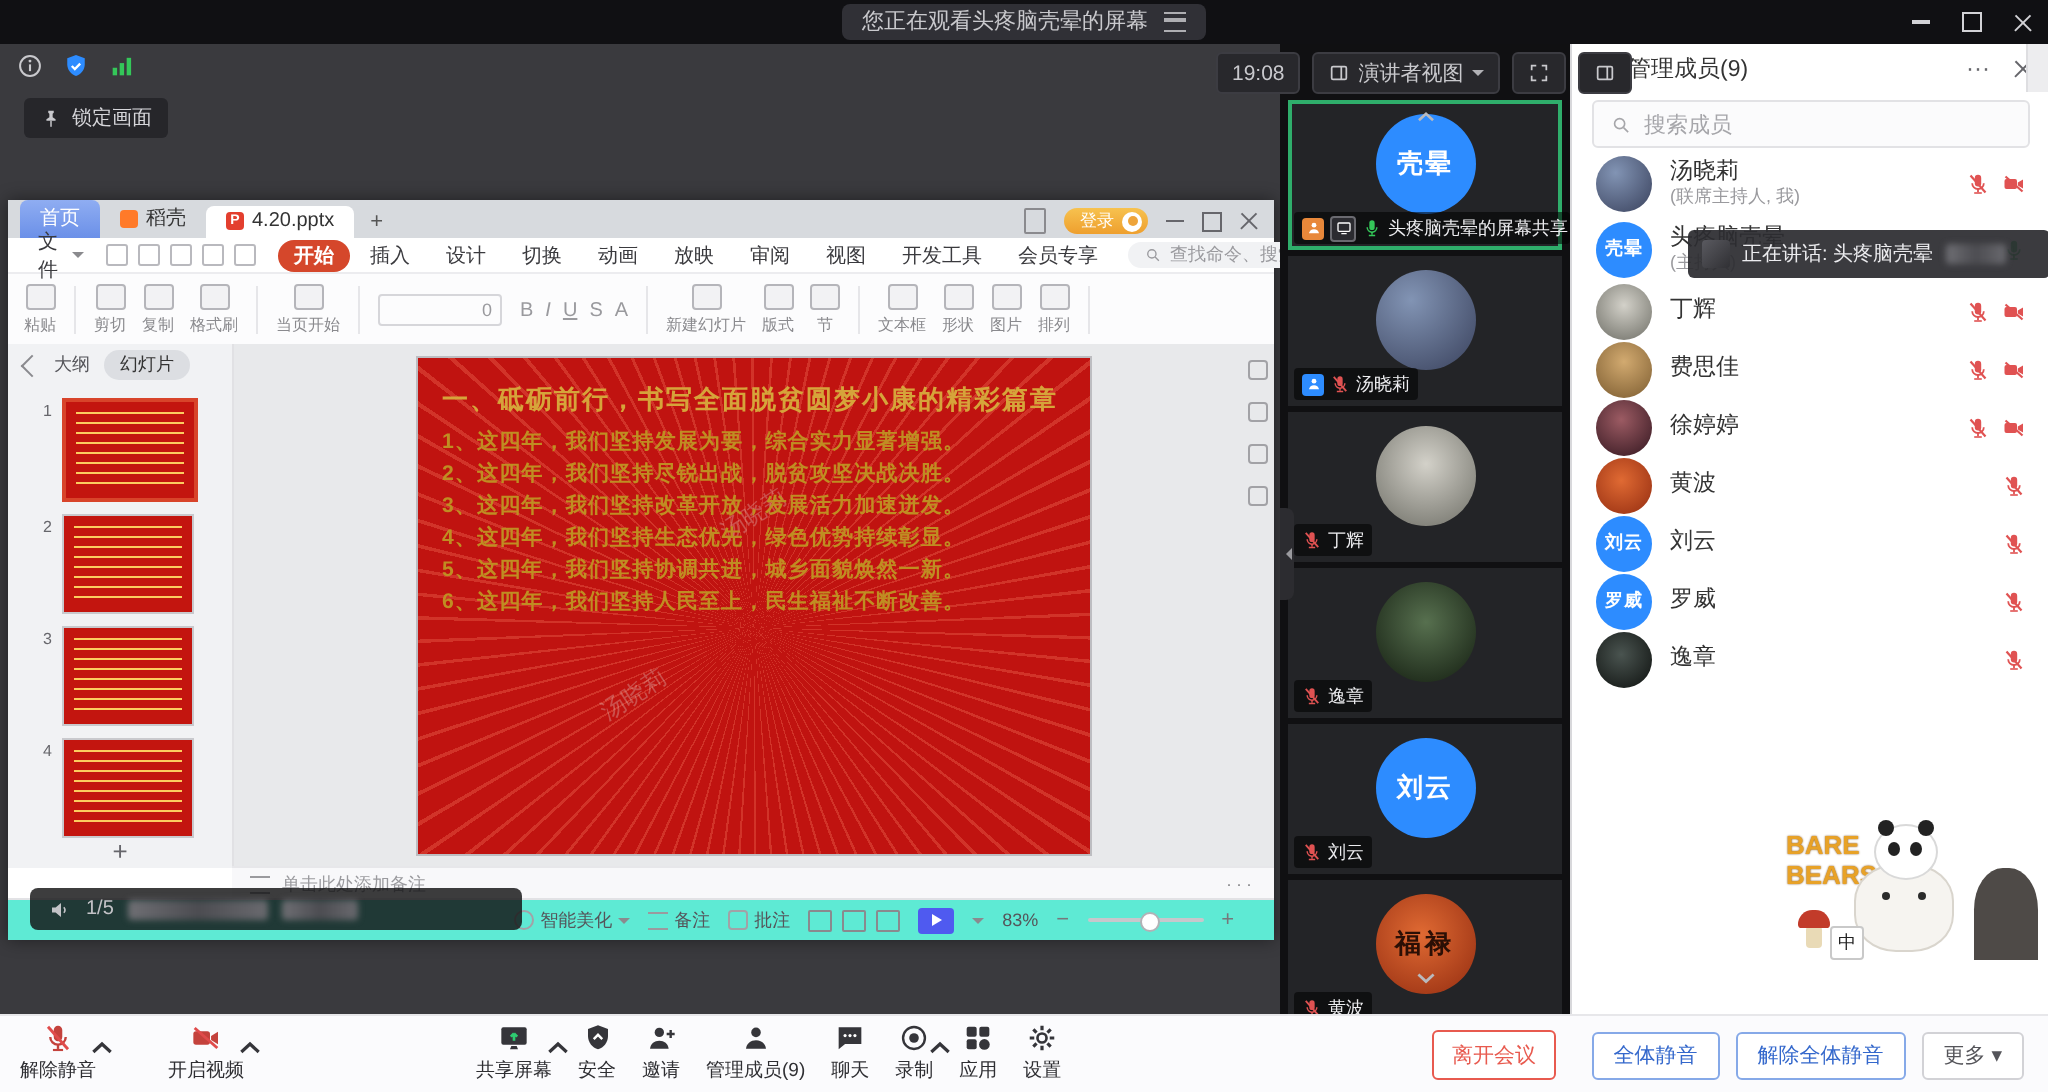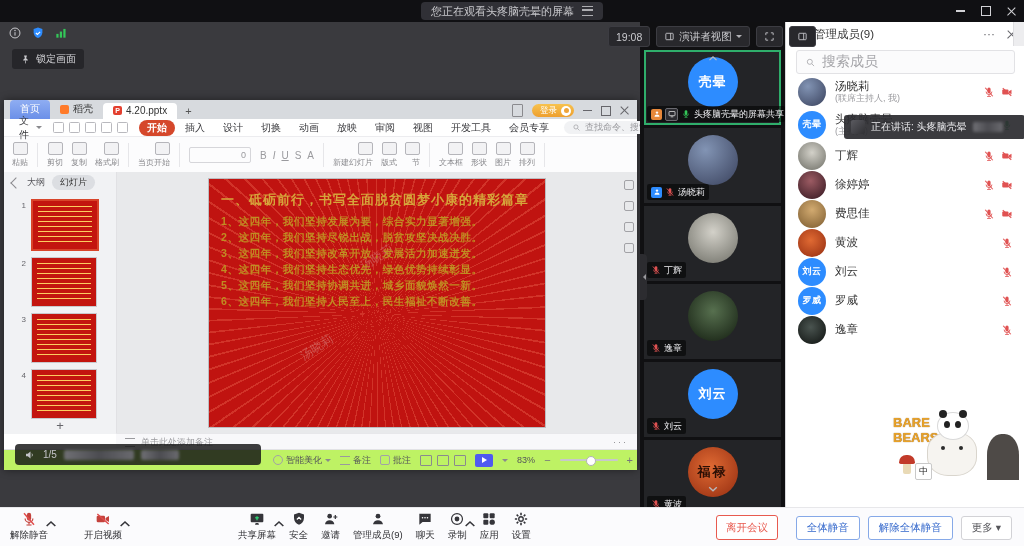--- a/index.html
+++ b/index.html
@@ -48,21 +48,21 @@
   .rtab{padding:1px 8px;color:#3a3a3e;cursor:default;white-space:nowrap;}
   .rtab.active{background:#d5472b;color:#fff;border-radius:9px;font-weight:bold;}
   .msearch{display:flex;align-items:center;gap:4px;background:#f1f2f4;border-radius:9px;height:13px;padding:0 8px;color:#9a9a9e;font-size:9px;width:108px;white-space:nowrap;}
   .menu-right{margin-left:auto;display:flex;align-items:center;gap:8px;color:#4a4a4e;font-size:9.5px;white-space:nowrap;}
   .mr-item{display:flex;align-items:center;gap:3px;}
   .vdots{width:2px;height:2px;background:#777;border-radius:50%;box-shadow:0 -4px 0 #777,0 4px 0 #777;margin:0 3px;}
   
   .wps-toolbar{height:36px;background:#fcfcfd;border-bottom:1px solid #e3e3e6;display:flex;align-items:center;padding:0 8px;gap:9px;}
   .tgroup{display:flex;gap:8px;align-items:center;}
   .tsep{width:1px;height:24px;background:#e6e6e9;}
-  .tool{display:flex;flex-direction:column;align-items:flex-end;gap:2px;}
+  .tool{display:flex;flex-direction:column;align-items:center;gap:2px;}
   .tico{width:13px;height:11px;border:1px solid #b5b5ba;border-radius:2px;background:#f2f2f4;}
   .tlabel{font-size:8px;color:#8a8a8e;white-space:nowrap;}
   .fontbox{display:flex;align-items:center;gap:4px;font-size:9px;color:#9a9a9e;}
   .fb-input{width:52px;height:14px;border:1px solid #d6d6da;border-radius:2px;text-align:right;padding:0 4px;line-height:14px;}
   .fmt-letters{display:flex;gap:6px;font-size:10px;color:#9a9a9e;}
   .fmt-letters span:nth-child(2){font-style:italic;} .fmt-letters span:nth-child(3){text-decoration:underline;}
   
   .wps-body{position:absolute;top:72px;left:0;right:0;bottom:36px;display:flex;}
   .thumb-panel{width:112px;background:#f1f2f4;border-right:1px solid #e1e1e4;position:relative;flex:none;}
   .tp-head{display:flex;align-items:center;gap:7px;font-size:9px;color:#55555a;padding:3px 6px;}
@@ -81,21 +81,21 @@
     background:repeating-conic-gradient(from 0deg at 50% 52%,rgba(255,125,95,0) 0deg 3.4deg,rgba(255,135,105,.28) 3.4deg 4deg);}
   .slide-title{position:relative;color:#d6a43a;font-weight:bold;font-size:13px;line-height:1.42;margin:12px 12px 5px;letter-spacing:1px;}
   .slide-bullets{position:relative;color:#c08d22;font-weight:bold;font-size:10.6px;line-height:1.5;margin:0 12px;letter-spacing:.5px;}
   .wm{position:absolute;color:rgba(228,222,214,.3);font-size:12px;transform:rotate(-33deg);white-space:nowrap;}
   .right-rail{position:absolute;right:1px;top:8px;width:14px;display:flex;flex-direction:column;gap:11px;align-items:center;}
   .rr-dot{width:8px;height:8px;border:1px solid #a2a2a6;border-radius:2px;}
   
   .notes-bar{position:absolute;left:112px;right:0;bottom:20px;height:16px;background:#f8f8fa;border-top:1px solid #e7e7ea;display:flex;align-items:center;gap:6px;padding:0 9px;font-size:9px;color:#9a9a9e;}
   .nlines{width:10px;height:7px;border-top:1.2px solid #9a9a9e;border-bottom:1.2px solid #9a9a9e;}
   .notes-more{margin-left:auto;letter-spacing:2px;color:#8a8a8e;}
-  .status-bar{position:absolute;left:0;right:0;bottom:0;height:20px;background:#bef264;border-top:1px solid #e2e2e5;display:flex;align-items:center;font-size:9px;color:#55555a;padding:0 4px;gap:9px;}
+  .status-bar{position:absolute;left:0;right:0;bottom:0;height:20px;background:#5eead4;border-top:1px solid #e2e2e5;display:flex;align-items:center;font-size:9px;color:#55555a;padding:0 20px;gap:9px;}
   .sb-right{margin-left:auto;display:flex;align-items:center;gap:9px;}
   .sb-item{display:flex;align-items:center;gap:3px;white-space:nowrap;}
   .viewblocks{display:flex;gap:5px;}
   .vb{width:10px;height:9px;border:1px solid #8a8a8e;border-radius:1px;}
   .playbtn{width:18px;height:13px;background:#4f5af0;border-radius:2px;display:flex;align-items:center;justify-content:center;}
   .playbtn .tri{width:0;height:0;border-left:5px solid #fff;border-top:3.5px solid transparent;border-bottom:3.5px solid transparent;margin-left:1px;}
   .slider{width:58px;height:2px;background:#c7c7cb;position:relative;border-radius:1px;}
   .knob{position:absolute;left:46%;top:-3px;width:8px;height:8px;border-radius:50%;background:#fff;border:1px solid #b2b2b6;}
   .pm{color:#77777b;font-size:11px;}
   
@@ -132,21 +132,21 @@
   .tchip .ic{width:11px;height:11px;}
   .tcaret{width:0;height:0;border:3.5px solid transparent;border-top-color:#b2b2b6;margin-top:3px;}
   
   .mpanel{position:absolute;left:785px;top:22px;width:239px;height:486px;background:#fff;border-left:1px solid #d8d8db;}
   .mp-header{height:24px;display:flex;align-items:center;gap:6px;padding:0 9px;font-size:11.5px;color:#333;}
   .mp-header .ic{width:13px;height:13px;color:#66666b;}
   .mp-hright{margin-left:auto;display:flex;align-items:center;gap:12px;color:#66666b;font-size:12px;}
   .mp-close{position:relative;width:9px;height:9px;}
   .mp-close::before,.mp-close::after{content:"";position:absolute;left:-1px;top:4px;width:11px;height:1.3px;background:#66666b;}
   .mp-close::before{transform:rotate(45deg);} .mp-close::after{transform:rotate(-45deg);}
-  .mp-search{margin:4px 10px 2px;height:22px;border:1px solid #e2e2e5;border-radius:3px;background:#fbfbfc;display:flex;align-items:center;gap:6px;padding:0 8px;color:#a6a6aa;font-size:14px;}
+  .mp-search{margin:4px 10px 2px;height:22px;border:1px solid #e2e2e5;border-radius:3px;background:#fbfbfc;display:flex;align-items:center;gap:6px;padding:0 8px;color:#a6a6aa;font-size:11px;}
   .mp-search .ic{width:11px;height:11px;}
   .mlist{position:absolute;left:0;right:0;top:53px;}
   .mrow{display:flex;align-items:center;gap:9px;padding:0 12px;}
   .mrow.tall{height:33px;} .mrow.short{height:29px;}
   .av{width:28px;height:28px;border-radius:50%;flex:none;display:flex;align-items:center;justify-content:center;}
   .av.blue{background:#2d8cff;color:#fff;font-size:9px;font-weight:bold;letter-spacing:.5px;}
   .mtext{display:flex;flex-direction:column;line-height:1.15;}
   .mname{font-size:11.5px;color:#333;}
   .msub{font-size:9px;color:#9a9a9e;}
   .micons{margin-left:auto;display:flex;gap:6px;align-items:center;}
@@ -756,37 +756,37 @@
           <div class="micons">
             <svg class="ic red">
               <use href="#i-mic-off"></use>
             </svg>
             <svg class="ic red">
               <use href="#i-cam-off"></use>
             </svg>
           </div>
         </div>
         <div class="mrow short">
+          <div class="av ph-d"></div>
+          <div class="mtext">
+            <div class="mname">费思佳</div>
+          </div>
+          <div class="micons">
+            <svg class="ic red">
+              <use href="#i-mic-off"></use>
+            </svg>
+            <svg class="ic red">
+              <use href="#i-cam-off"></use>
+            </svg>
+          </div>
+        </div>
+        <div class="mrow short">
           <div class="av ph-e"></div>
           <div class="mtext">
             <div class="mname">徐婷婷</div>
-          </div>
-          <div class="micons">
-            <svg class="ic red">
-              <use href="#i-mic-off"></use>
-            </svg>
-            <svg class="ic red">
-              <use href="#i-cam-off"></use>
-            </svg>
-          </div>
-        </div>
-        <div class="mrow short">
-          <div class="av ph-d"></div>
-          <div class="mtext">
-            <div class="mname">费思佳</div>
           </div>
           <div class="micons">
             <svg class="ic red">
               <use href="#i-mic-off"></use>
             </svg>
             <svg class="ic red">
               <use href="#i-cam-off"></use>
             </svg>
           </div>
         </div>

